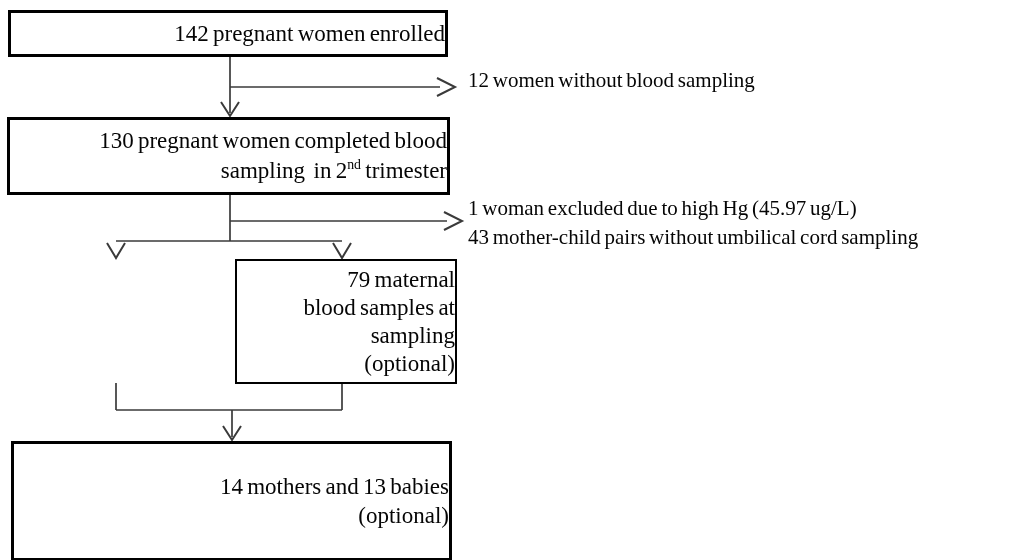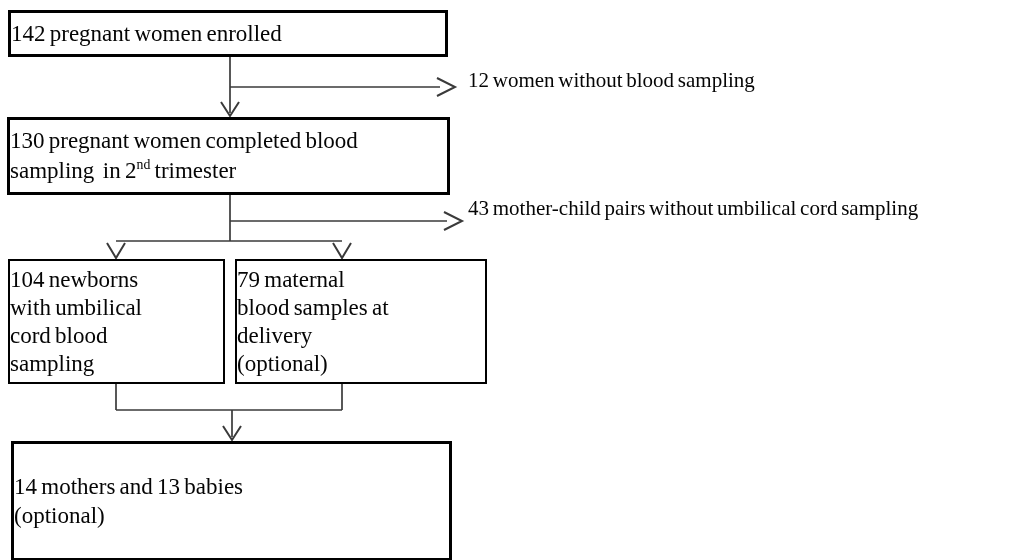--- a/index.html
+++ b/index.html
@@ -25,30 +25,30 @@
   .connectors line { stroke-width: 1.7; }
   .connectors polyline { stroke-width: 2; }
   .box {
     position: absolute;
     box-sizing: border-box;
     background: #ffffff;
     border: 3px solid #000000;
     display: flex;
     flex-direction: column;
     justify-content: center;
-    align-items: flex-start;
+    align-items: flex-end;
     text-align: center;
     font-size: 23px;
     line-height: 29px;
   }
   .box.thin { border-width: 2px; }
   #box-enrolled  { left: 8px;   top: 10px;  width: 440px; height: 47px; }
   #box-completed { left: 7px;   top: 117px; width: 443px; height: 78px;  line-height: 30px; }
   #box-newborns  { left: 8px;   top: 259px; width: 217px; height: 125px; line-height: 28px; }
-  #box-maternal  { left: 235px; top: 259px; width: 252px; height: 125px; line-height: 28px; }
+  #box-maternal  { left: 235px; top: 259px; width: 222px; height: 125px; line-height: 28px; }
   #box-followup  { left: 11px;  top: 441px; width: 441px; height: 120px; }
   .note {
     position: absolute;
     left: 468px;
     font-size: 21px;
     line-height: 29px;
     white-space: nowrap;
   }
   #note-1 { top: 66px; }
   #note-2 { top: 194px; }
@@ -110,34 +110,29 @@
     <div>
       <span>sampling &nbsp;in 2</span><sup>nd</sup><span> trimester</span>
     </div>
   </div>
 
   <div class="note" id="note-1">
     <div>12 women without blood sampling</div>
   </div>
 
   <div class="note" id="note-2">
+    <div>1 woman excluded due to high Hg (45.97 ug/L)</div>
     <div>43 mother-child pairs without umbilical cord sampling</div>
   </div>
 
-  <div class="box thin" id="box-newborns">
-    <div>104 newborns</div>
-    <div>with umbilical</div>
-    <div>cord blood</div>
-    <div>sampling</div>
-  </div>
 
   <div class="box thin" id="box-maternal">
     <div>79 maternal</div>
     <div>blood samples at</div>
-    <div>delivery</div>
+    <div>sampling</div>
     <div>(optional)</div>
   </div>
 
   <div class="box" id="box-followup">
     <div>14 mothers and 13 babies</div>
     <div>(optional)</div>
   </div>
 
 </div>
 

